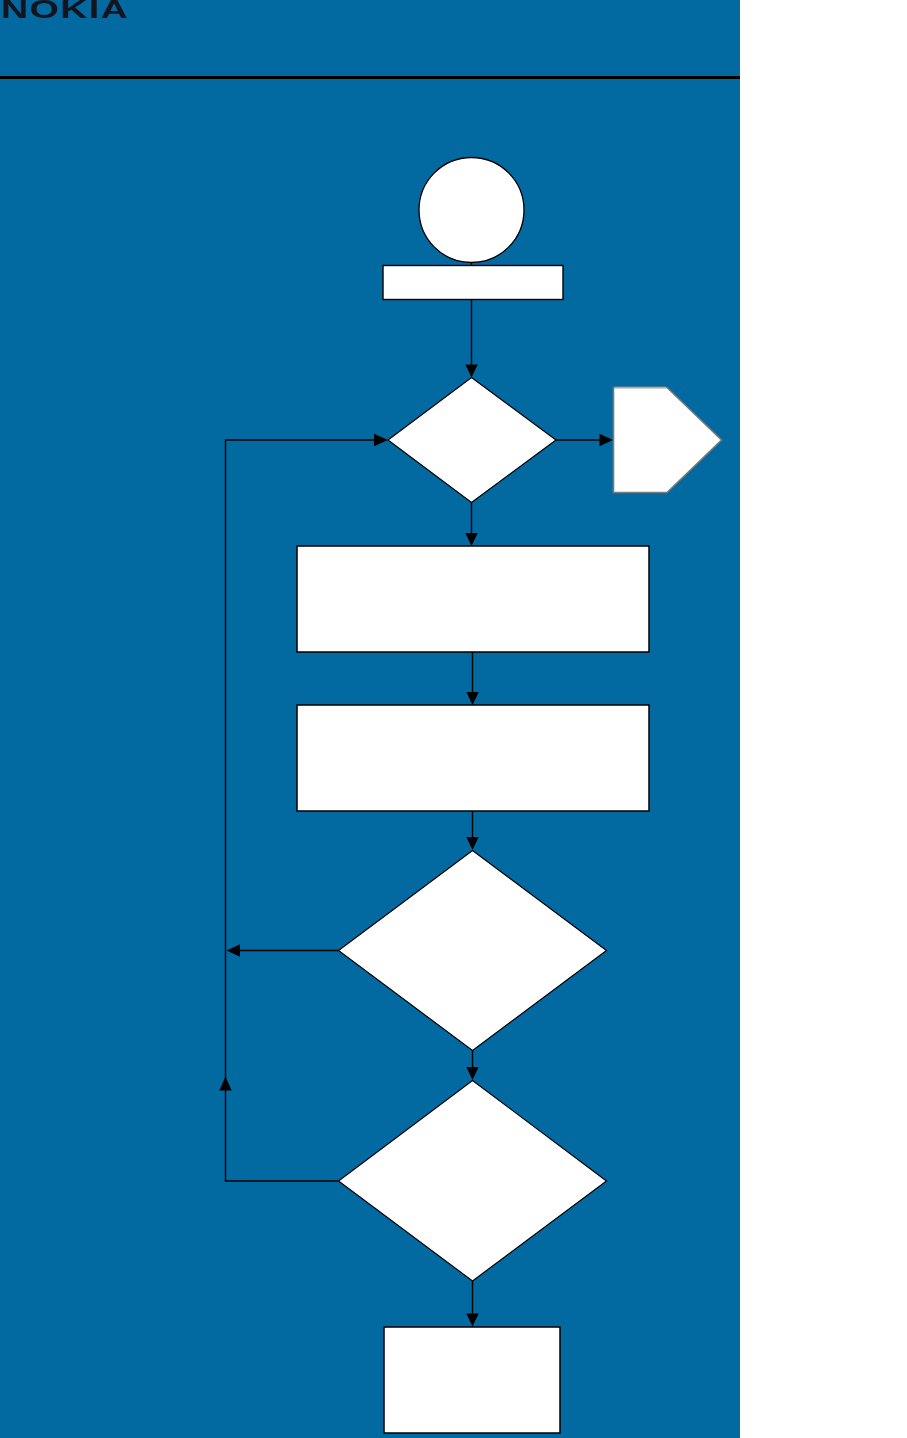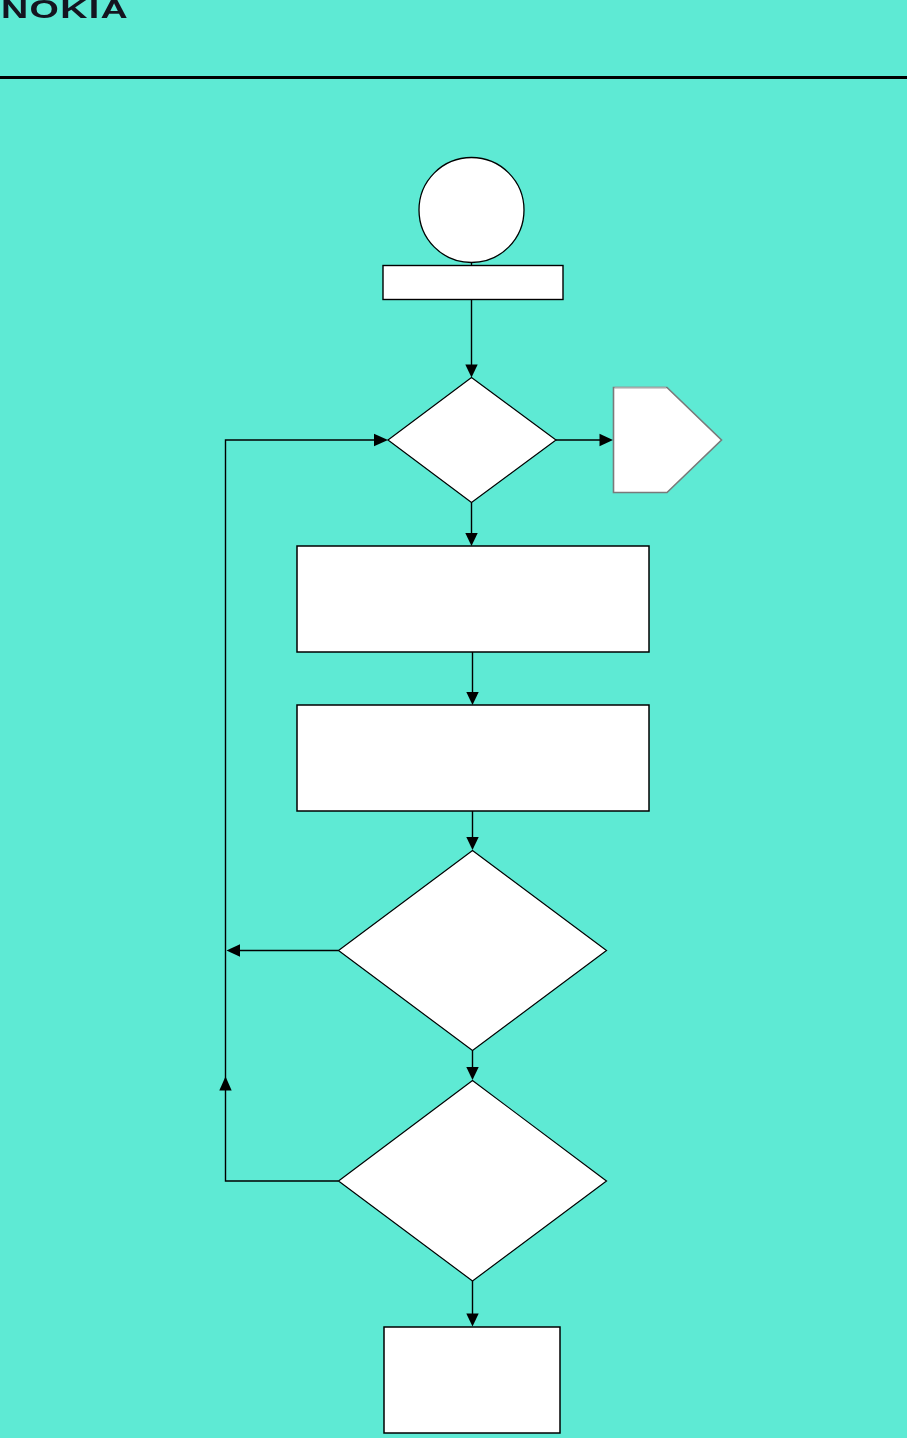--- a/index.html
+++ b/index.html
@@ -3,24 +3,25 @@
 <meta charset="utf-8">
 <style>
   html, body {
     margin: 0;
     padding: 0;
     background: #ffffff;
     font-family: "Liberation Sans", sans-serif;
   }
   .page {
     position: relative;
-    width: 907px;
+    width: 728px;
     height: 1438px;
-    background: #5eead4;
+    background: #0369a1;
     overflow: hidden;
+    padding-left: 12px;
   }
   .logo {
     position: absolute;
     top: -6px;
     left: 1px;
     font-family: "Liberation Sans", sans-serif;
     font-weight: bold;
     font-size: 29px;
     letter-spacing: 1px;
     color: #14141f;

